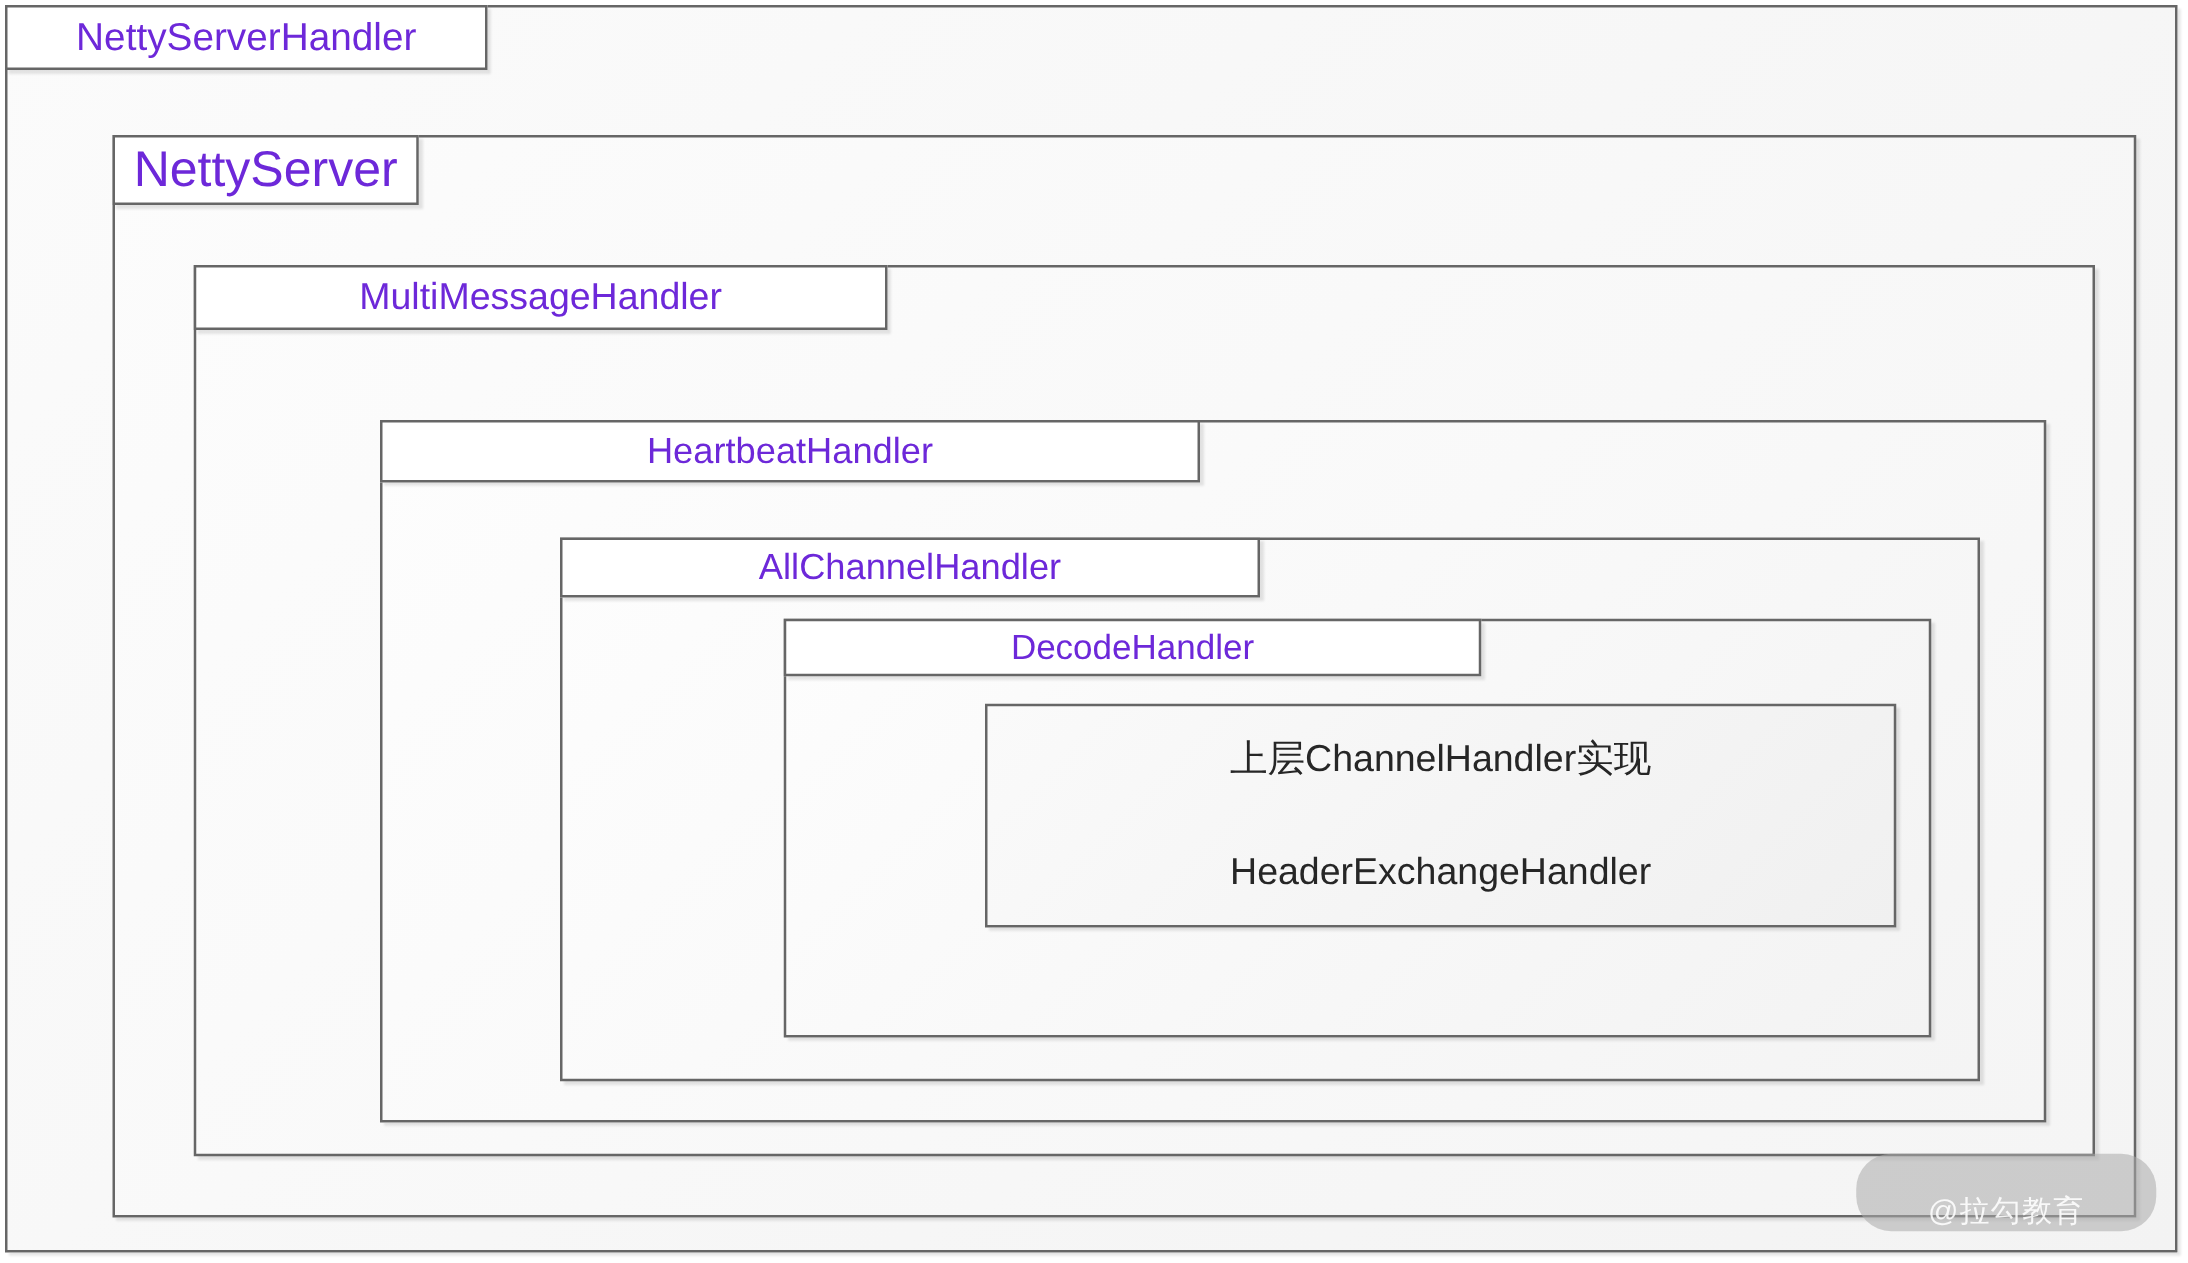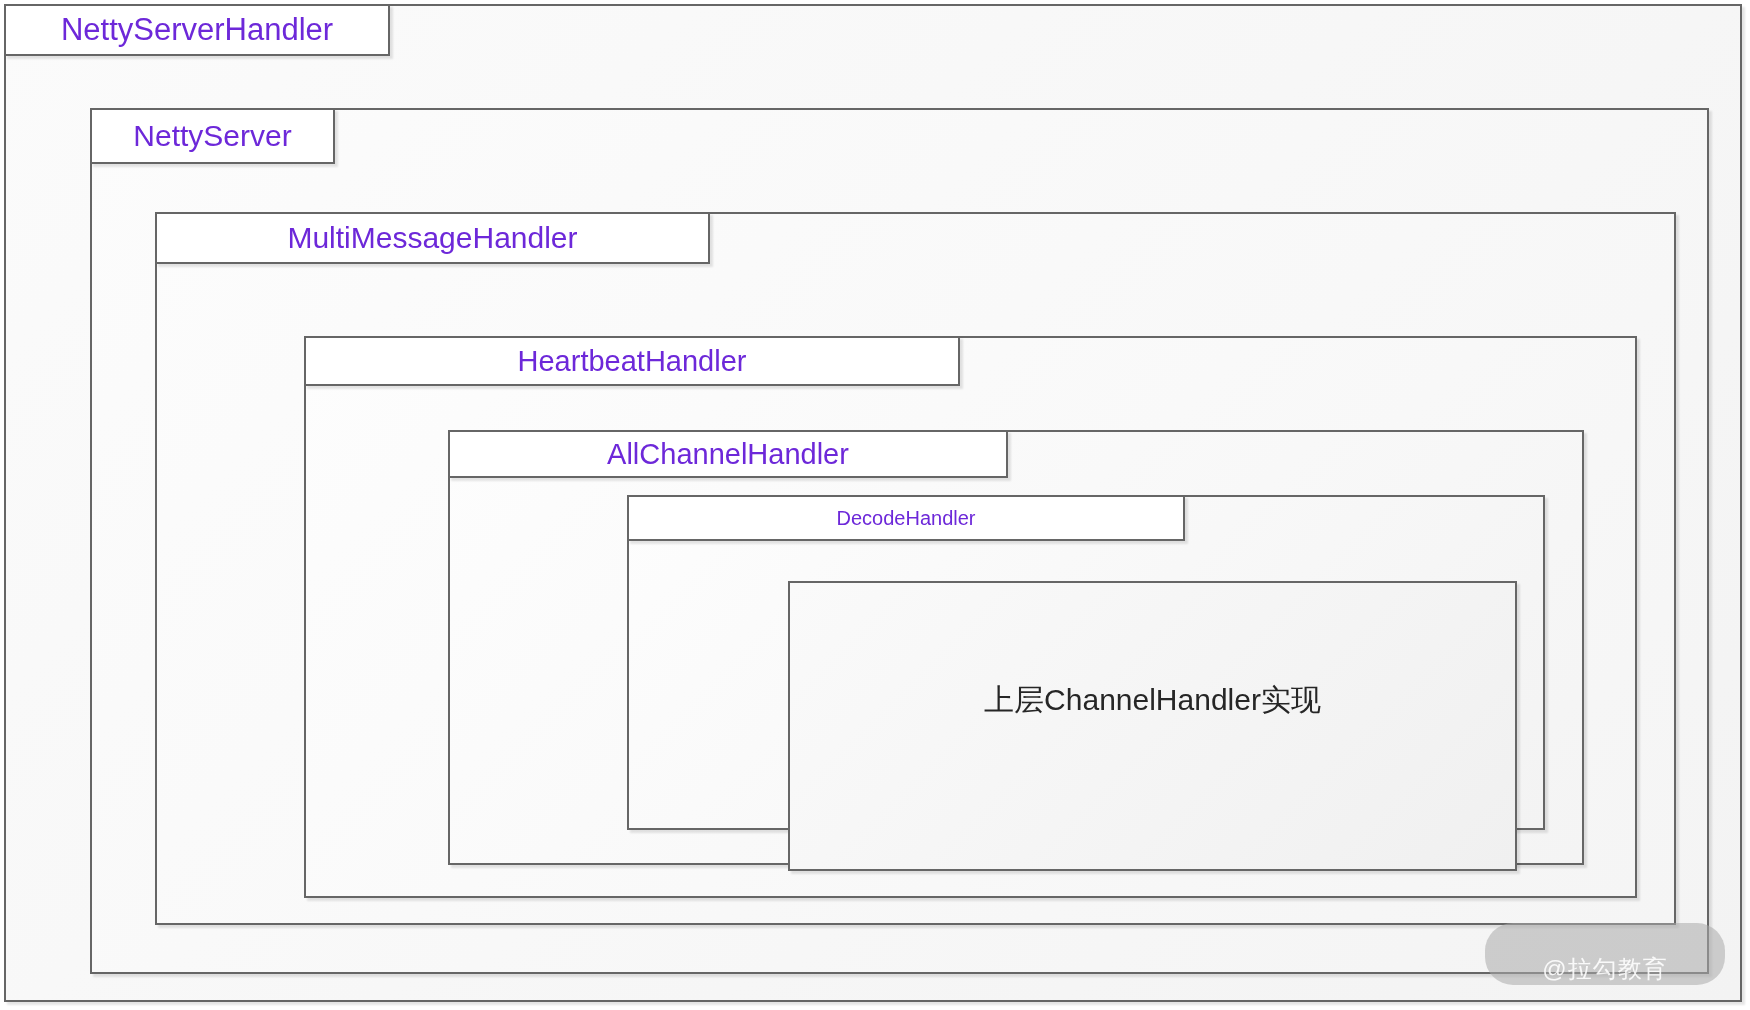--- a/index.html
+++ b/index.html
@@ -89,21 +89,21 @@
 
 <div id="canvas">
 
   <div class="box lvl0" id="box-0" style="left: 4px; top: 4px; width: 1738px; height: 998px;">
     <div class="box-title" id="title-0" style="width: 386px; height: 52px; font-size: 31px;">
       <span>NettyServerHandler</span>
     </div>
   </div>
 
   <div class="box lvl1" id="box-1" style="left: 90px; top: 108px; width: 1619px; height: 866px;">
-    <div class="box-title" id="title-1" style="width: 245px; height: 56px; font-size: 30px;">
+    <div class="box-title" id="title-1" style="width: 245px; height: 56px; font-size: 40px;">
       <span>NettyServer</span>
     </div>
   </div>
 
   <div class="box lvl2" id="box-2" style="left: 155px; top: 212px; width: 1521px; height: 713px;">
     <div class="box-title" id="title-2" style="width: 555px; height: 52px; font-size: 30px; align-items: center;">
       <span>MultiMessageHandler</span>
     </div>
   </div>
 
@@ -113,26 +113,27 @@
     </div>
   </div>
 
   <div class="box lvl4" id="box-4" style="left: 448px; top: 430px; width: 1136px; height: 435px;">
     <div class="box-title" id="title-4" style="width: 560px; height: 48px; font-size: 29px; align-items: center;">
       <span>AllChannelHandler</span>
     </div>
   </div>
 
   <div class="box lvl5" id="box-5" style="left: 627px; top: 495px; width: 918px; height: 335px;">
-    <div class="box-title" id="title-5" style="width: 558px; height: 46px; font-size: 20px;">
+    <div class="box-title" id="title-5" style="width: 558px; height: 46px; font-size: 28px;">
       <span>DecodeHandler</span>
     </div>
   </div>
 
-  <div class="box lvl6 leaf" id="box-leaf" style="left: 788px; top: 581px; width: 729px; height: 290px;">
+  <div class="box lvl6 leaf" id="box-leaf" style="left: 788px; top: 563px; width: 729px; height: 179px;">
     <div class="leaf-line first">上层ChannelHandler实现</div>
+    <div class="leaf-line">HeaderExchangeHandler</div>
   </div>
 
   <div class="watermark" id="watermark" style="left: 1485px; top: 923px; width: 240px; height: 62px;">
     <span>@拉勾教育</span>
   </div>
 
 </div>
 
 </body></html>

